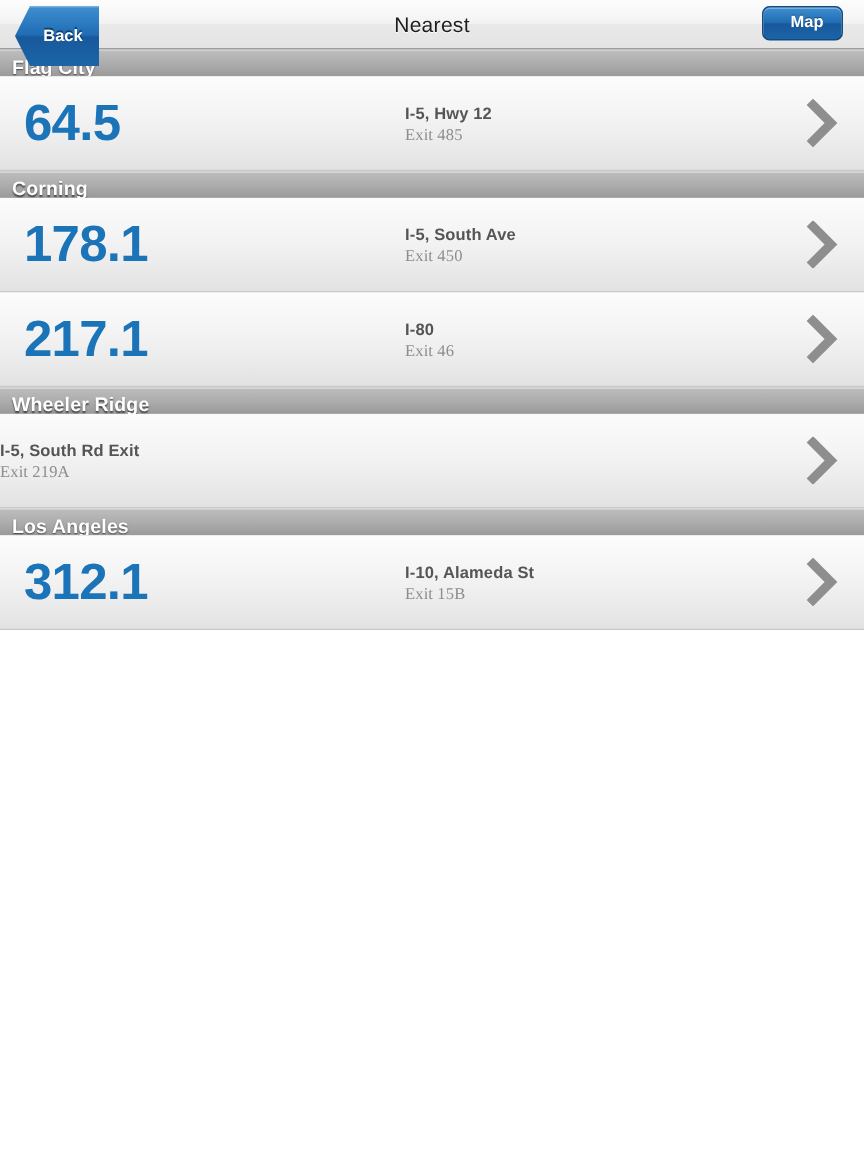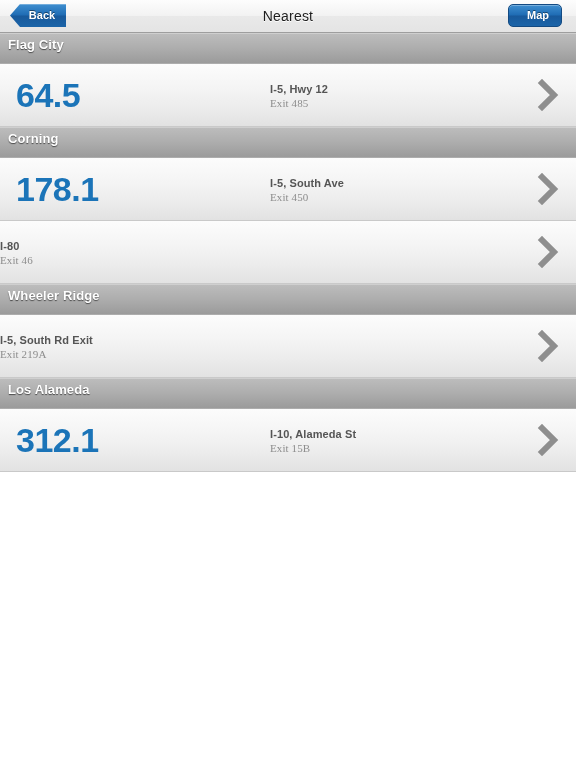--- a/index.html
+++ b/index.html
@@ -36,21 +36,21 @@
     letter-spacing: .2px;
     text-shadow: 0 1px 0 rgba(255,255,255,.9);
     pointer-events: none;
   }
 
   
   .back-btn {
     position: absolute;
     left: 10px;
     top: 4px;
-    height: 23px;
+    height: 40px;
     width: 56px;
     border: none;
     padding: 0 4px 0 12px;
     cursor: pointer;
     color: #ffffff;
     font-size: 11px;
     font-weight: bold;
     font-family: "Liberation Sans", sans-serif;
     text-shadow: 0 -1px 0 rgba(0,0,0,.45);
     background: linear-gradient(to bottom, #3f8fd0 0%, #1f6cb4 48%, #18599b 52%, #1b64a8 100%);
@@ -82,21 +82,21 @@
     text-align: right;
   }
 
   
   .list {
     width: 100%;
     background: #ffffff;
   }
 
   .section-header {
-    height: 31px;
+    height: 18px;
     line-height: 21px;
     padding: 0 13px 0 8px;
     background: linear-gradient(to bottom, #bcbcbc 0%, #aeaeae 45%, #9b9b9b 96%, #b9b9b9 100%);
     border-top: 1px solid #cfcfcf;
     color: #ffffff;
     font-size: 13px;
     font-weight: bold;
     letter-spacing: .1px;
     text-shadow: 0 1px 1px rgba(40,40,40,.75);
     box-sizing: border-box;
@@ -197,20 +197,21 @@
           <div class="row-road">I-5, South Ave</div>
           <div class="row-exit">Exit 450</div>
         </div>
         <div class="chevron">
           <svg width="22" height="32" viewBox="0 0 22 32" aria-hidden="true">
             <polyline points="5,4 17,16 5,28" fill="none" stroke="#8e8e8e" stroke-width="6" stroke-linecap="square" stroke-linejoin="miter"></polyline>
           </svg>
         </div>
       </div>
       <div class="row">
+        <div class="row-distance">217.1</div>
         <div class="row-text">
           <div class="row-road">I-80</div>
           <div class="row-exit">Exit 46</div>
         </div>
         <div class="chevron">
           <svg width="22" height="32" viewBox="0 0 22 32" aria-hidden="true">
             <polyline points="5,4 17,16 5,28" fill="none" stroke="#8e8e8e" stroke-width="6" stroke-linecap="square" stroke-linejoin="miter"></polyline>
           </svg>
         </div>
       </div>
@@ -219,21 +220,21 @@
         <div class="row-text">
           <div class="row-road">I-5, South Rd Exit</div>
           <div class="row-exit">Exit 219A</div>
         </div>
         <div class="chevron">
           <svg width="22" height="32" viewBox="0 0 22 32" aria-hidden="true">
             <polyline points="5,4 17,16 5,28" fill="none" stroke="#8e8e8e" stroke-width="6" stroke-linecap="square" stroke-linejoin="miter"></polyline>
           </svg>
         </div>
       </div>
-      <div class="section-header">Los Alameda</div>
+      <div class="section-header">Los Angeles</div>
       <div class="row">
         <div class="row-distance">312.1</div>
         <div class="row-text">
           <div class="row-road">I-10, Alameda St</div>
           <div class="row-exit">Exit 15B</div>
         </div>
         <div class="chevron">
           <svg width="22" height="32" viewBox="0 0 22 32" aria-hidden="true">
             <polyline points="5,4 17,16 5,28" fill="none" stroke="#8e8e8e" stroke-width="6" stroke-linecap="square" stroke-linejoin="miter"></polyline>
           </svg>

